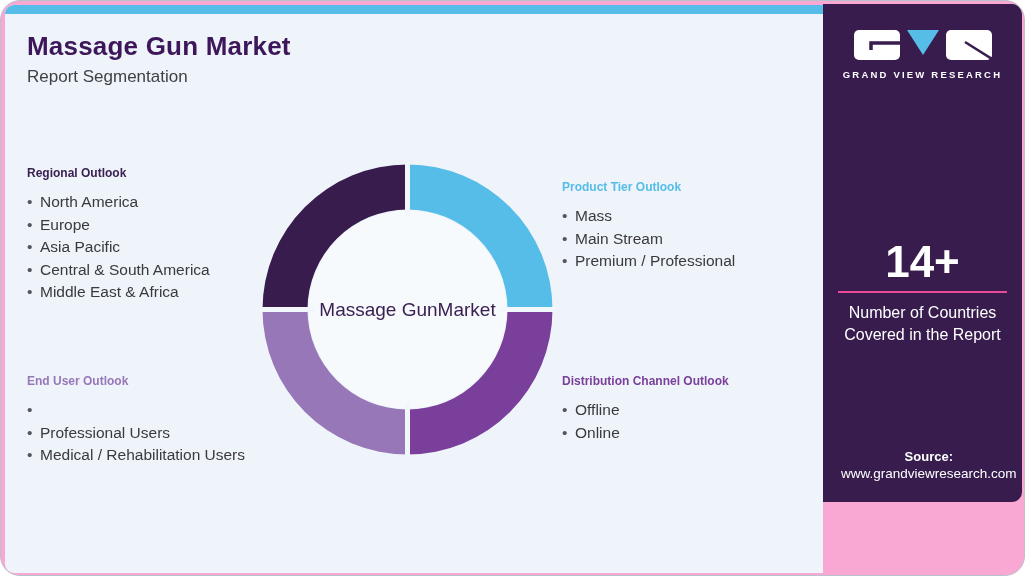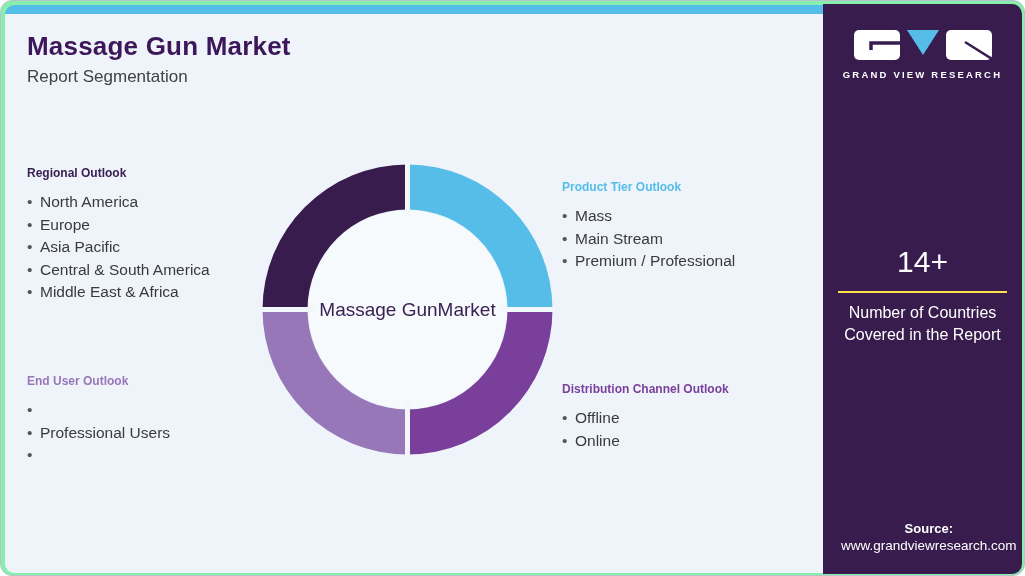--- a/index.html
+++ b/index.html
@@ -1,19 +1,19 @@
 <!DOCTYPE html>
 <html><head>
 <meta charset="utf-8">
 <style>
   * { margin:0; padding:0; box-sizing:border-box; }
   body { background:#ffffff; font-family:"Liberation Sans", sans-serif; }
   .canvas {
-    position:relative; width:1025px; height:576px; background:#86efac;
-    border:1px solid #b9c2cc; border-radius:12px; overflow:hidden;
+    position:relative; width:1025px; height:576px; background:#f9a8d4;
+    border:1px solid #b9c2cc; border-radius:20px; overflow:hidden;
   }
   
   .main-area {
     position:absolute; left:4px; top:4px; width:818px; height:568px;
     background:#EEF4FA; border-radius:9px 0 0 9px;
   }
   .top-bar {
     position:absolute; left:0; top:0; width:100%; height:9px;
     background:#56BDE8; border-radius:9px 0 0 0;
   }
@@ -34,30 +34,30 @@
   
   .donut-wrap { position:absolute; left:255px; top:157px; width:295px; height:295px; }
   .donut-center {
     position:absolute; left:0; top:0; width:100%; height:100%;
     display:flex; flex-direction:row; align-items:center; justify-content:center;
     text-align:center; color:#3B2153; font-size:19px; line-height:27px;
   }
 
   
   .sidebar {
-    position:absolute; left:822px; top:3px; width:199px; height:570px;
+    position:absolute; left:822px; top:3px; width:199px; height:498px;
     background:#371C4D; border-radius:0 10px 10px 0; color:#ffffff;
   }
   .logo { position:absolute; left:0; top:26px; width:100%;
     display:flex; flex-direction:column; align-items:center; }
   .logo-marks { display:flex; align-items:flex-start; gap:7px; height:30px; }
   .brand-name { margin-top:9px; font-size:9.5px; font-weight:700; letter-spacing:2.2px; white-space:nowrap; }
   .stat { position:absolute; left:0; top:235px; width:100%; padding:0 15px; text-align:center; }
-  .stat-value { font-size:30px; font-weight:400; line-height:46px;
-    border-bottom:2px solid #fde047; padding-bottom:6px; margin-bottom:9px; }
+  .stat-value { font-size:44px; font-weight:700; line-height:46px;
+    border-bottom:2px solid #ec4899; padding-bottom:6px; margin-bottom:9px; }
   .stat-label { font-size:16px; line-height:22px; }
   .source { position:absolute; left:18px; bottom:20px;text-align:center; }
   .source-label { font-size:13px; font-weight:700; line-height:17px; }
   .source-url { font-size:13.5px; line-height:17px; }
 </style>
 </head>
 <body>
 
 <div class="canvas">
 
@@ -118,26 +118,27 @@
       <div>
           <div class="li">
             <span class="bullet">•</span>
           </div>
           <div class="li">
             <span class="bullet">•</span>
             <span>Professional Users</span>
           </div>
           <div class="li">
             <span class="bullet">•</span>
+            <span>Medical / Rehabilitation Users</span>
           </div>
         </div>
     </div>
 
     <div class="block block-dist">
-      <h2 style="color: rgb(122, 63, 155); margin-top: 8px;">Distribution Channel Outlook</h2>
+      <h2 style="color: rgb(122, 63, 155);">Distribution Channel Outlook</h2>
       <div>
           <div class="li">
             <span class="bullet">•</span>
             <span>Offline</span>
           </div>
           <div class="li">
             <span class="bullet">•</span>
             <span>Online</span>
           </div>
         </div>

